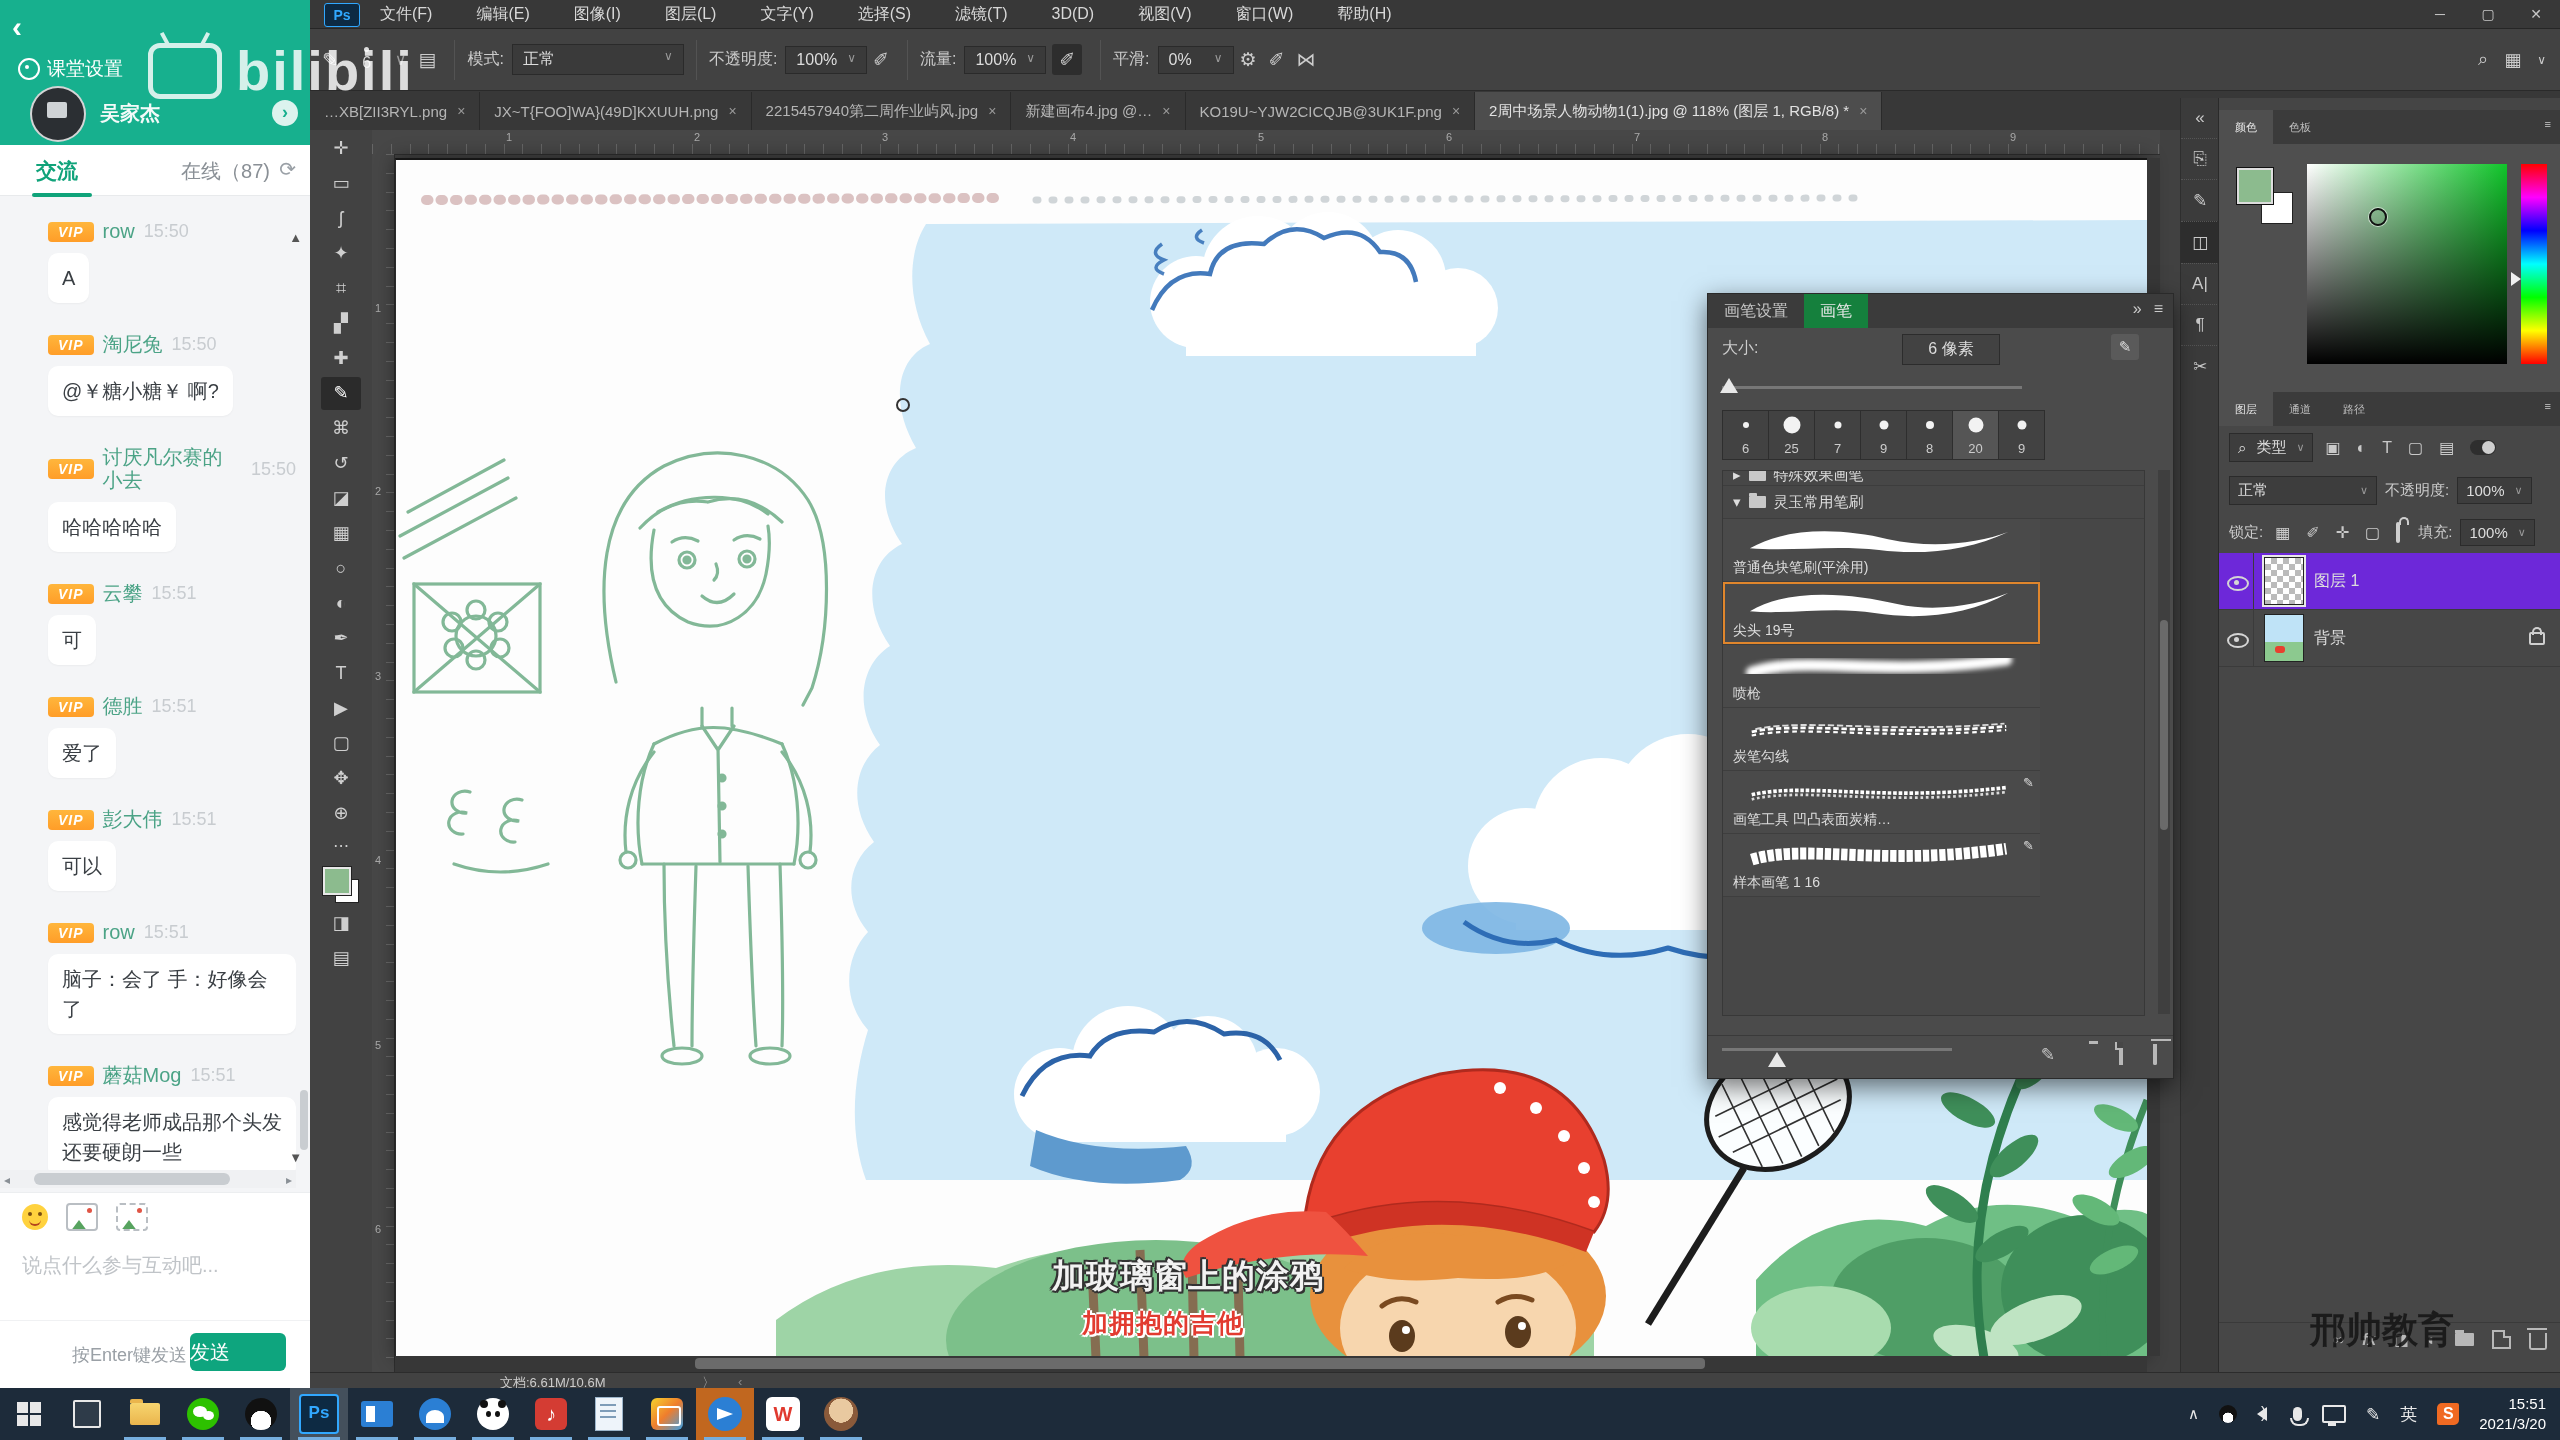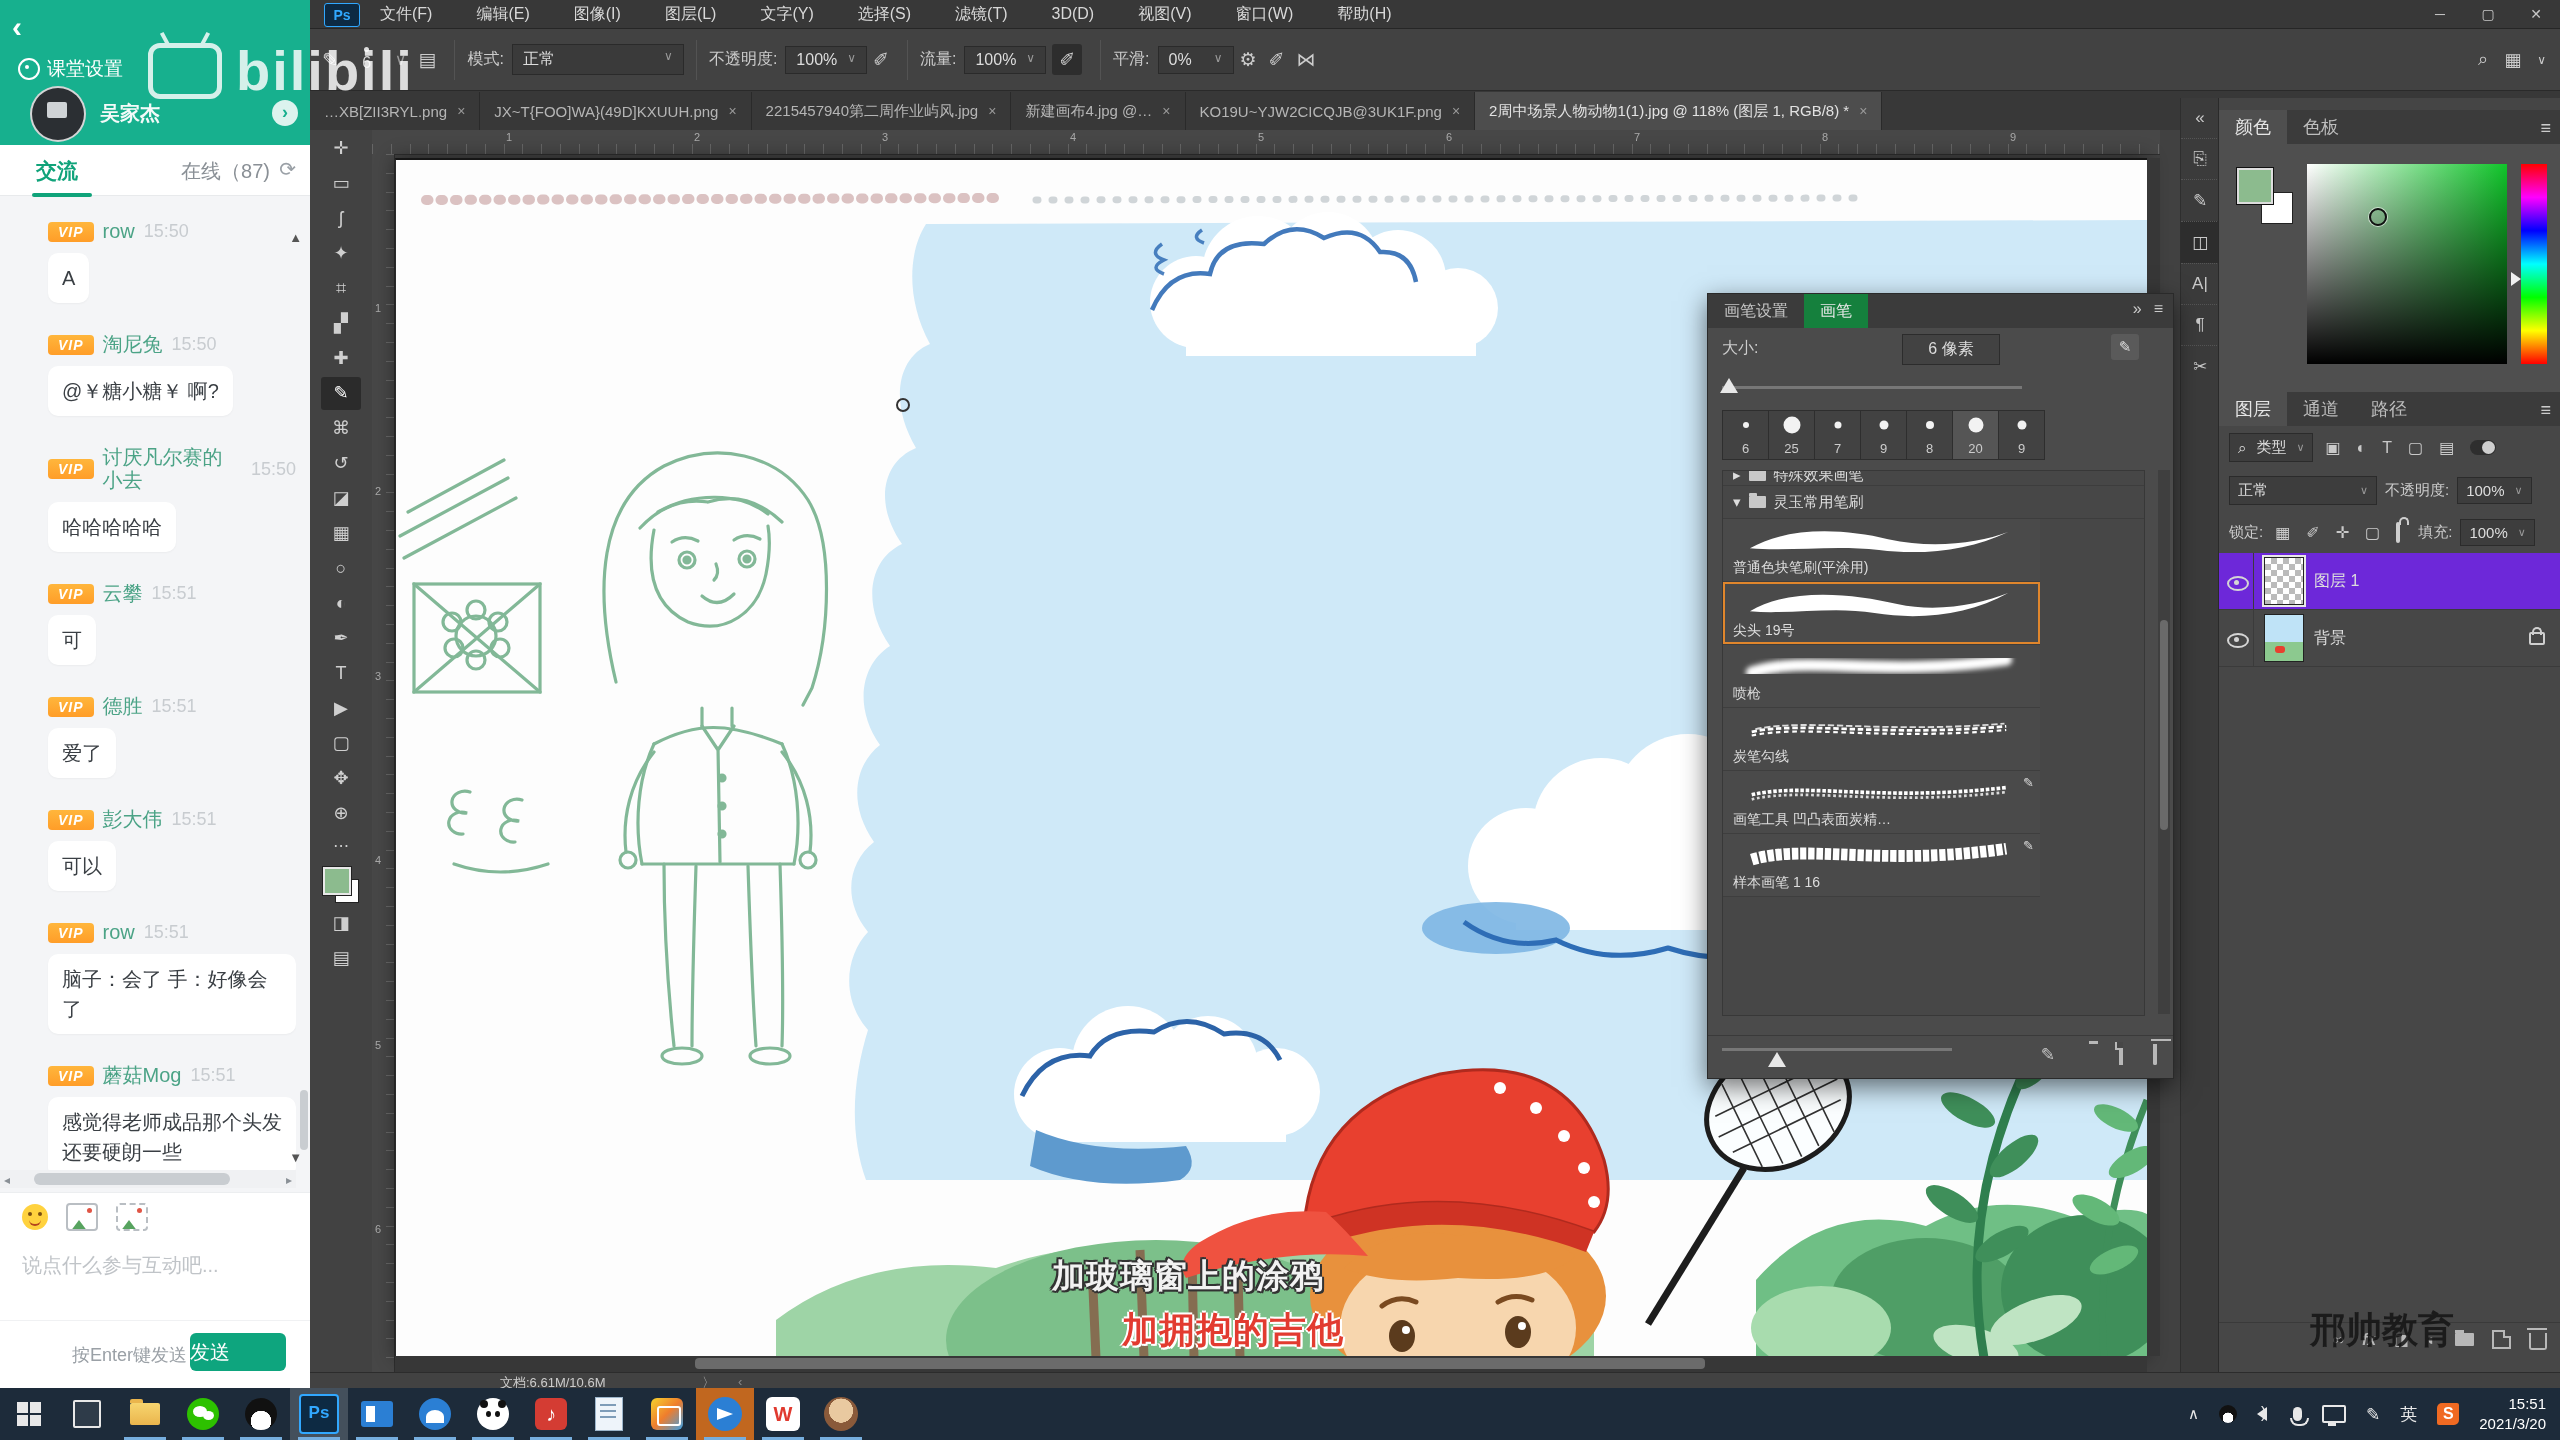--- a/index.html
+++ b/index.html
@@ -85,21 +85,21 @@
     background-image:repeating-linear-gradient(90deg,#666 0 1px,transparent 1px 18.8px);background-position:0 14px;background-size:100% 10px;background-repeat:no-repeat;}
   .hruler span{position:absolute;top:1px;font-size:11px;color:#aaa;}
   .vruler{position:absolute;left:62px;top:24px;width:22px;height:1226px;background:#474747;border-right:1px solid #2e2e2e;
     background-image:repeating-linear-gradient(180deg,#666 0 1px,transparent 1px 18.8px);background-position:14px 0;background-size:8px 100%;background-repeat:no-repeat;}
   .vruler span{position:absolute;left:3px;font-size:11px;color:#aaa;}
   
   .canvas{position:absolute;left:85px;top:28px;width:1751px;height:1198px;background:#fdfdfd;border-top:2px solid #161616;border-left:1px solid #2a2a2a;box-shadow:0 0 18px rgba(0,0,0,.45);}
   .canvas svg{position:absolute;left:0;top:0;}
   .tip1{position:absolute;left:656px;top:1094px;font-size:33px;font-weight:bold;color:#f2f2f2;letter-spacing:1px;
     text-shadow:-2px 0 #333,2px 0 #333,0 -2px #333,0 2px #333,2px 2px #333,-2px -2px #333;}
-  .tip2{position:absolute;left:726px;top:1146px;font-size:36px;font-weight:bold;color:#e23b30;letter-spacing:1px;
+  .tip2{position:absolute;left:686px;top:1146px;font-size:26px;font-weight:bold;color:#e23b30;letter-spacing:1px;
     text-shadow:-2px 0 #fff,2px 0 #fff,0 -2px #fff,0 2px #fff,2px 2px #fff;text-align:center;}
   .vscroll{position:absolute;left:1837px;top:28px;width:13px;height:1198px;background:#373737;}
   .vscroll .thumb{position:absolute;left:2px;top:240px;width:9px;height:380px;background:#6b6b6b;border-radius:4px;}
   .hscroll{position:absolute;left:85px;top:1226px;width:1752px;height:16px;background:#373737;}
   .hscroll .thumb{position:absolute;left:300px;top:2px;width:1010px;height:11px;background:#6b6b6b;border-radius:4px;}
   
   .sogou{position:absolute;left:1437px;top:1284px;width:238px;height:46px;background:#fff;border-radius:6px;box-shadow:0 2px 6px rgba(0,0,0,.3);display:flex;align-items:center;gap:10px;padding:0 10px;box-sizing:border-box;z-index:30;}
   .sg-logo{width:34px;height:34px;background:#f06a22;border-radius:8px 2px 8px 2px;color:#fff;font-weight:bold;font-size:24px;text-align:center;line-height:34px;transform:skewX(-6deg);}
   .sg-item{color:#2b6fd4;font-size:19px;font-weight:bold;}
   .sg-person{width:16px;height:16px;position:relative;}
@@ -144,21 +144,21 @@
   .btile .pen{position:absolute;right:6px;top:4px;color:#ddd;font-size:13px;}
   .bp-foot{position:absolute;left:0;bottom:0;width:100%;height:42px;background:#4b4b4b;border-top:1px solid #3a3a3a;}
   .bp-foot .line{position:absolute;left:14px;top:12px;width:230px;height:3px;background:#777;}
   .bp-foot .knob{position:absolute;left:60px;top:16px;border-left:9px solid transparent;border-right:9px solid transparent;border-bottom:15px solid #e8e8e8;}
   .bp-foot .fic{position:absolute;top:8px;color:#c5c5c5;font-size:17px;}
   
   .dockstrip{position:absolute;left:1870px;top:98px;width:38px;height:1274px;background:#3b3b3b;border-left:1px solid #2e2e2e;}
   .ds-ic{width:100%;text-align:center;color:#c9c9c9;font-size:17px;padding:10px 0;border-top:1px dotted #555;}
   .ds-ic.on{background:#2d2d2d;}
   .rcol{position:absolute;left:1908px;top:98px;width:342px;height:1274px;background:#454545;border-left:1px solid #2a2a2a;}
-  .ptabs{height:34px;background:#3b3b3b;display:flex;color:#bdbdbd;font-size:18px;position:relative;}
+  .ptabs{height:34px;background:#3b3b3b;display:flex;color:#bdbdbd;font-size:11px;position:relative;}
   .ptab{padding:0 16px;line-height:34px;}
   .ptab.active{background:#4f4f4f;color:#e5e5e5;}
   .pmenu{position:absolute;right:10px;top:8px;color:#ccc;}
   .cpanel{position:absolute;left:0;top:12px;width:100%;height:282px;background:#4f4f4f;}
   .cp-body{position:relative;height:248px;}
   .cp-sw{position:absolute;left:18px;top:24px;width:56px;height:56px;}
   .cp-sw .b{position:absolute;right:0;bottom:0;width:30px;height:30px;background:#fff;border:1px solid #222;}
   .cp-sw .f{position:absolute;left:0;top:0;width:32px;height:32px;border:2px solid #ddd;outline:1px solid #111;}
   .cp-grad{position:absolute;left:88px;top:20px;width:200px;height:200px;
      background:linear-gradient(to top,#000,rgba(0,0,0,0)),linear-gradient(to right,#fff,#10c42a);}

